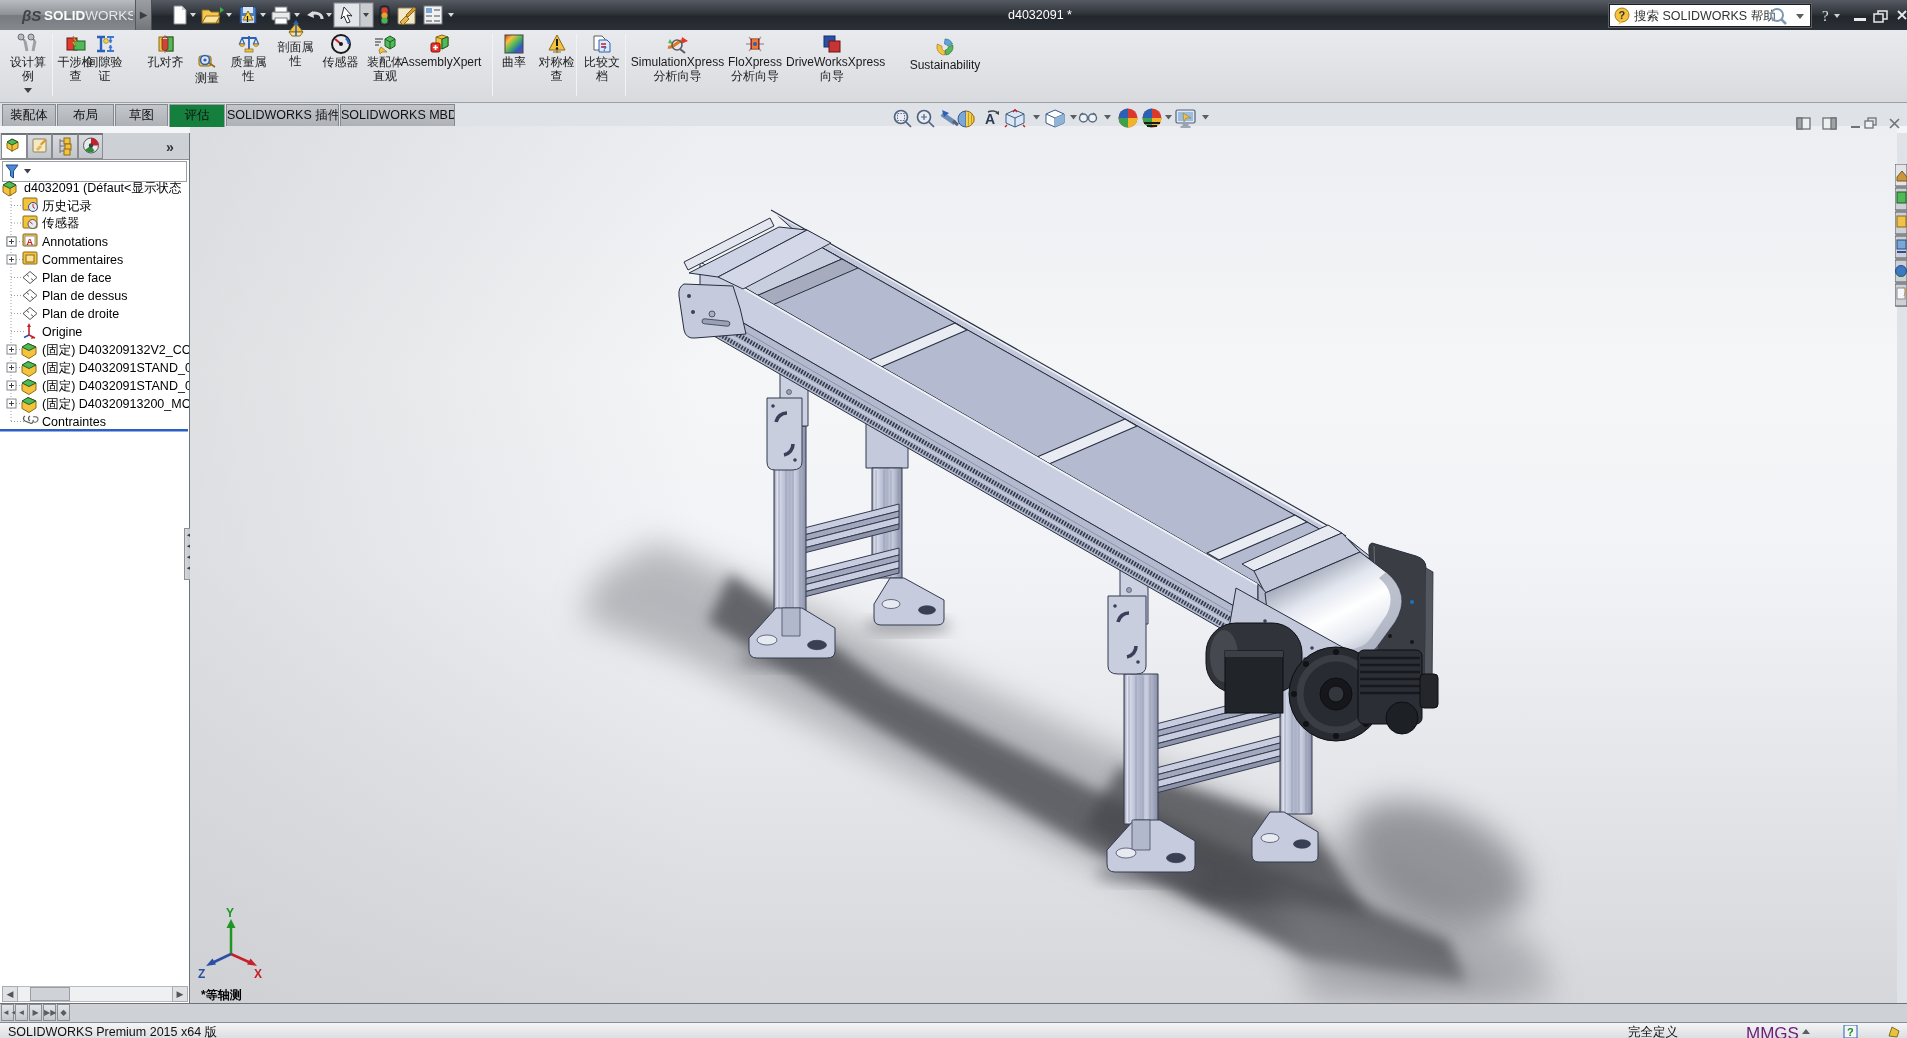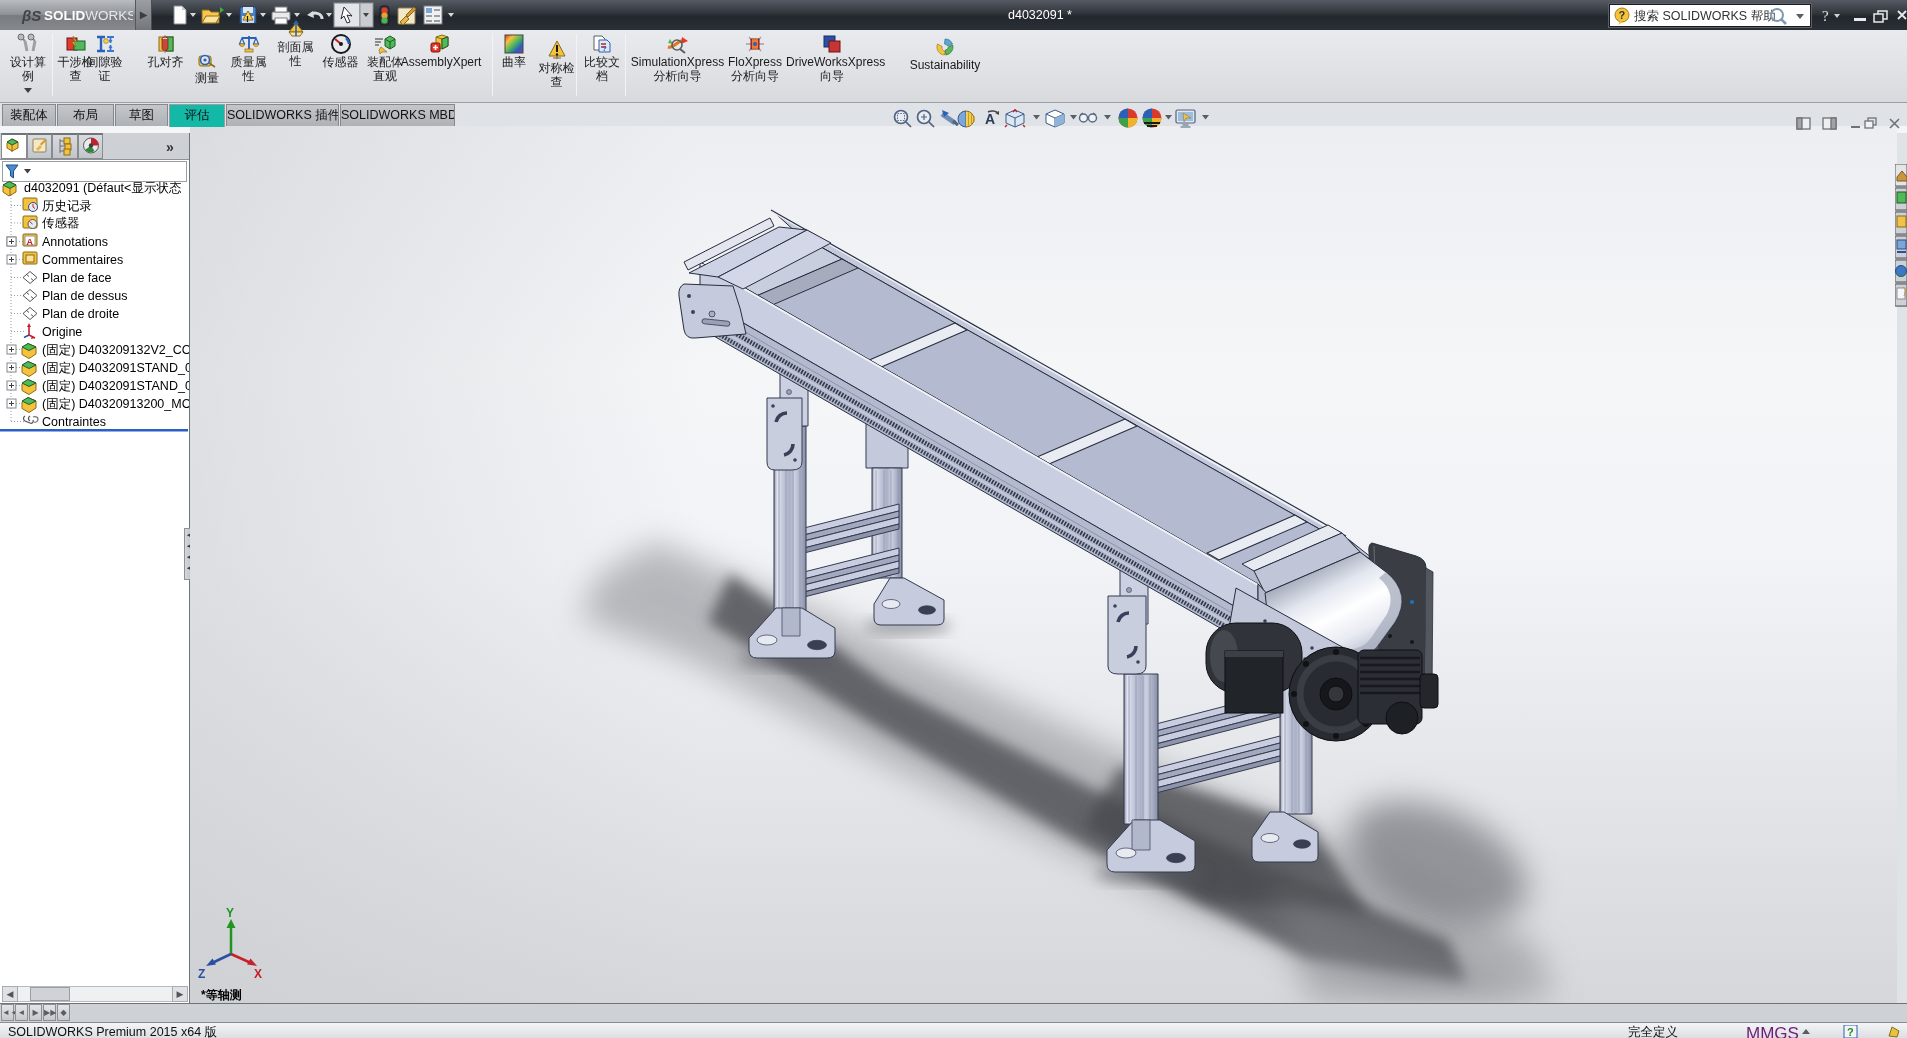--- a/index.html
+++ b/index.html
@@ -7,21 +7,21 @@
 #title{left:0;top:0;width:1907px;height:30px;background:linear-gradient(#565b63,#30343b 45%,#22262d 55%,#2b2f36);}
 #logo{left:0;top:0;width:136px;height:30px;background:linear-gradient(#b9bcc0,#8f9297 48%,#787b80 52%,#85888d);border-right:1px solid #54575c}
 #logoarr{left:136px;top:0;width:16px;height:30px;background:linear-gradient(#9b9ea3,#73767b);border-right:1px solid #4a4d52;color:#3a3d42;font-size:10px;line-height:30px;text-align:center}
 #doctitle{top:8px;left:960px;width:160px;text-align:center;color:#fff;font-size:12.5px}
 #search{left:1609px;top:4px;width:202px;height:23px;background:#fff;border:1px solid #191c20;box-shadow:0 0 0 1px #5c6066}
 #ribbon{left:0;top:30px;width:1907px;height:73px;background:linear-gradient(#e8eaed,#dfe1e5 60%,#d8dade);border-bottom:1px solid #9c9fa4}
 .rsep{top:34px;height:62px;width:1px;background:#b4b7bc;border-right:1px solid #f2f3f5}
 .rbtn{top:33px;text-align:center;font-size:12px;color:#1a1a1a;line-height:13.5px}
 .ricon{display:block;margin:0 auto 1px}
 .tab{position:absolute;top:104px;height:22px;background:linear-gradient(#c3c6ca,#aeb1b6);border:1px solid #85888d;border-bottom:none;color:#111;font-size:12.5px;text-align:center;line-height:21px;white-space:nowrap;overflow:hidden}
-.tab.act{background:#14b8a6;border-color:#9a9da2;height:23px;z-index:3}
+.tab.act{background:#15803d;border-color:#9a9da2;height:23px;z-index:3}
 #whitestrip{left:0;top:126px;width:1907px;height:7px;background:#f4f5f7}
 #statusbar{left:0;top:1022px;width:1907px;height:16px;background:linear-gradient(#f4f5f7,#dcdee1);border-top:1px solid #898c91;font-size:12px;color:#111}
 #bottombar{left:0;top:1003px;width:1907px;height:19px;background:#ced1d5;border-top:1px solid #6f7277}
 .btab{position:absolute;top:1042px;height:18px;background:linear-gradient(#c9ccd0,#b4b7bb);border:1px solid #7e8186;border-top:none;color:#111;font-size:12px;text-align:center;line-height:17px}
 .btab.act{background:#f2f3f5}
 .bnav{position:absolute;top:1004px;width:13px;height:17px;background:linear-gradient(#e3e5e8,#c6c9cd);border:1px solid #8b8e93;color:#5a5e63;font-size:8px;text-align:center;line-height:16px}
 #lpanel{left:0;top:133px;width:190px;height:872px;background:#fff;border-right:1px solid #6f737a}
 .ptab{position:absolute;top:0;height:26px;background:linear-gradient(#d9dbdf,#c2c5c9);border:1px solid #888b90;border-top:2px solid #6f737a}
 .ptab.act{background:#fff}
 </style></head>
@@ -194,21 +194,21 @@
           <stop offset="0" stop-color="#e8352a"></stop>
           <stop offset=".25" stop-color="#f5c33b"></stop>
           <stop offset=".5" stop-color="#52b95a"></stop>
           <stop offset=".75" stop-color="#2a61b8"></stop>
           <stop offset="1" stop-color="#7a3bb8"></stop>
         </linearGradient>
       </defs>
       <rect x="1" y="2" width="18" height="18" fill="url(#rb)" stroke="#444"></rect>
     </svg>
 曲率</div>
-<div class="abs rbtn" style="left:534px;top:39px;width:45px">
+<div class="abs rbtn" style="left:534px;top:33px;width:45px">
 <svg class="ricon" width="22" height="22" viewBox="0 0 22 22">
       <path d="M11 2l8 15H3z" fill="#f5c33b" stroke="#8a6b1e"></path>
       <path d="M11 6v7" stroke="#17191d" stroke-width="2"></path>
       <circle cx="11" cy="15.5" r="1.2" fill="#17191d"></circle>
       <path d="M11 17v3M7 19h8" stroke="#8a6b1e" stroke-width="1.2"></path>
     </svg>
 对称检<br>查</div>
 <div class="abs rbtn" style="left:580px;top:33px;width:44px">
 <svg class="ricon" width="22" height="22" viewBox="0 0 22 22">
       <path d="M3 3h8l3 3v11H3z" fill="#fff" stroke="#5a5e63"></path>

